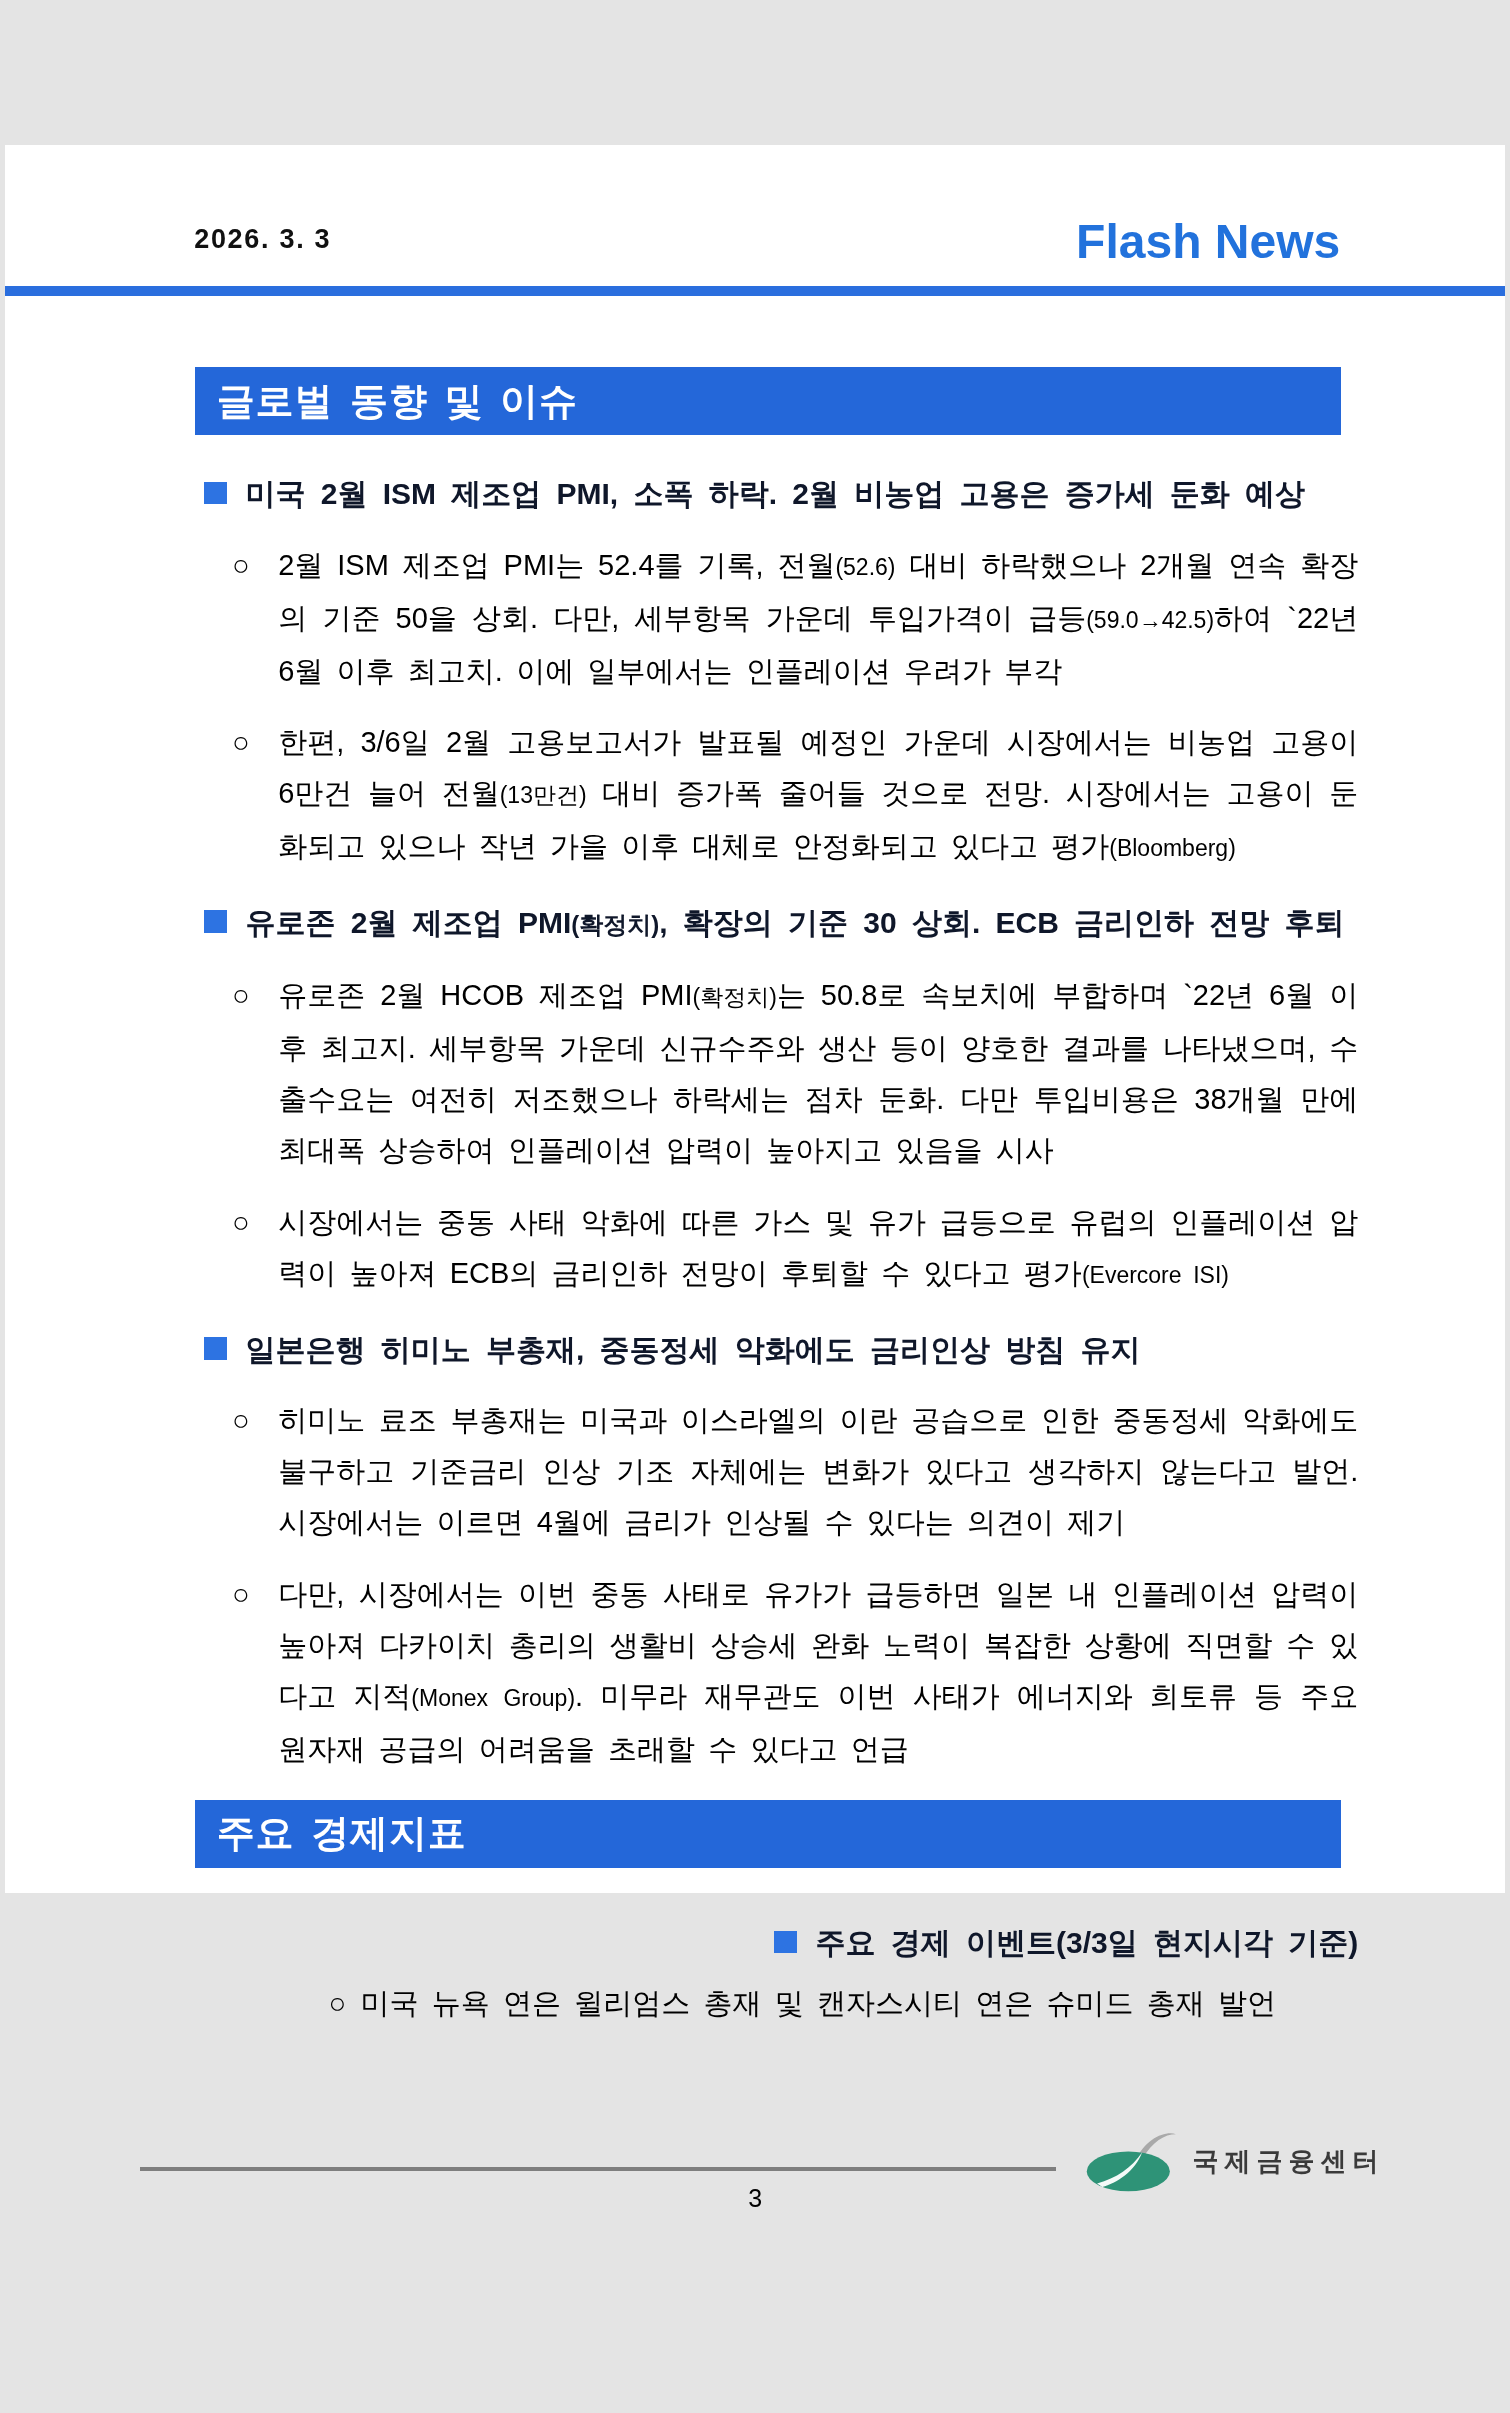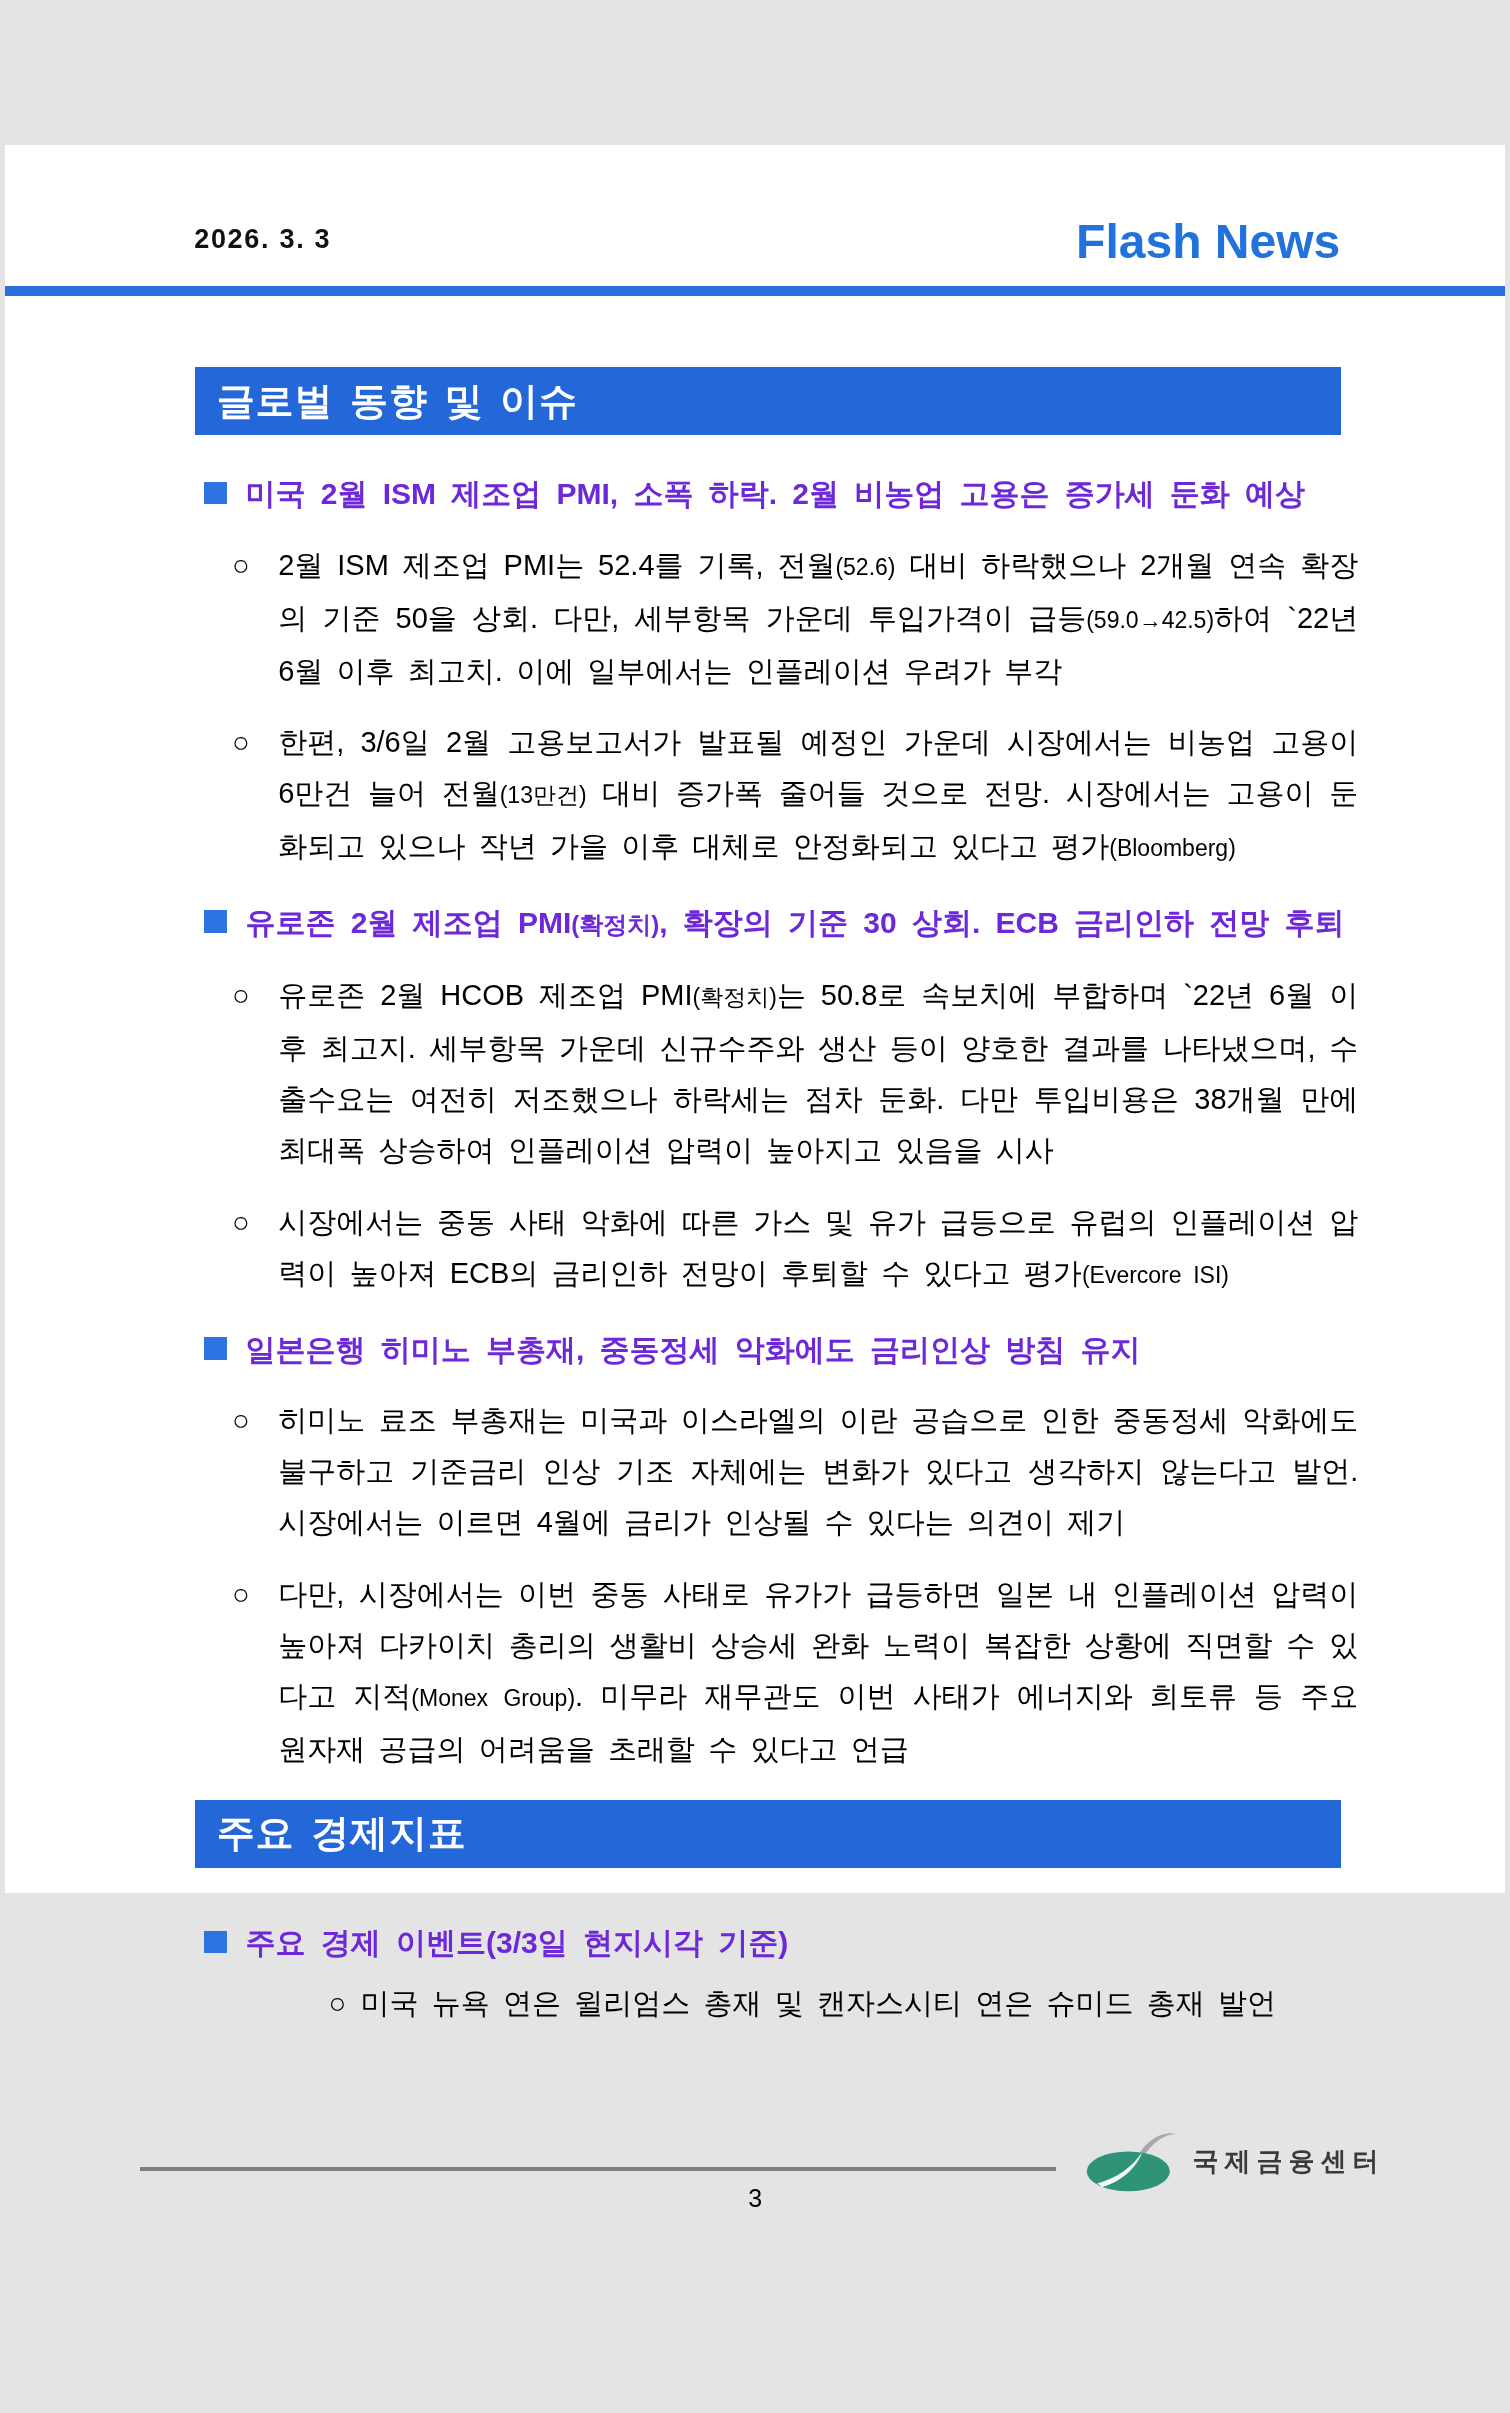--- a/index.html
+++ b/index.html
@@ -39,24 +39,24 @@
     padding-left:21.5px; box-sizing:content-box;
     background: var(--banner-blue, #2467d9);
     color:#fff; font-size:38px; font-weight:700;
     display:flex; align-items:center;
     letter-spacing:0.9px; word-spacing:5.2px;
   }
   .banner-2 { margin-top:25px; }
   .sec {
     margin:22.4px 147px 0 199px;
     font-size:30px; font-weight:700; line-height:51px;
-    color:#6d28d9; word-spacing:6.9px;
+    color:#0f172a; word-spacing:6.9px;
   }
   .sec-first { margin-top:33px; }
-  .sec-after-banner { margin-top:49px; }
+  .sec-after-banner { margin-top:49px;text-align:right; }
   .sq {
     display:inline-block; width:22.4px; height:22.4px;
     background: var(--square-blue, #2d73e2);
     margin-right:19px;
   }
   .sec .small { font-size:24px; font-weight:700; }
   .para {
     margin:20.7px 147px 0 273px;
     text-indent:-46px;
     font-size:29px; line-height:51px; color:#000;

